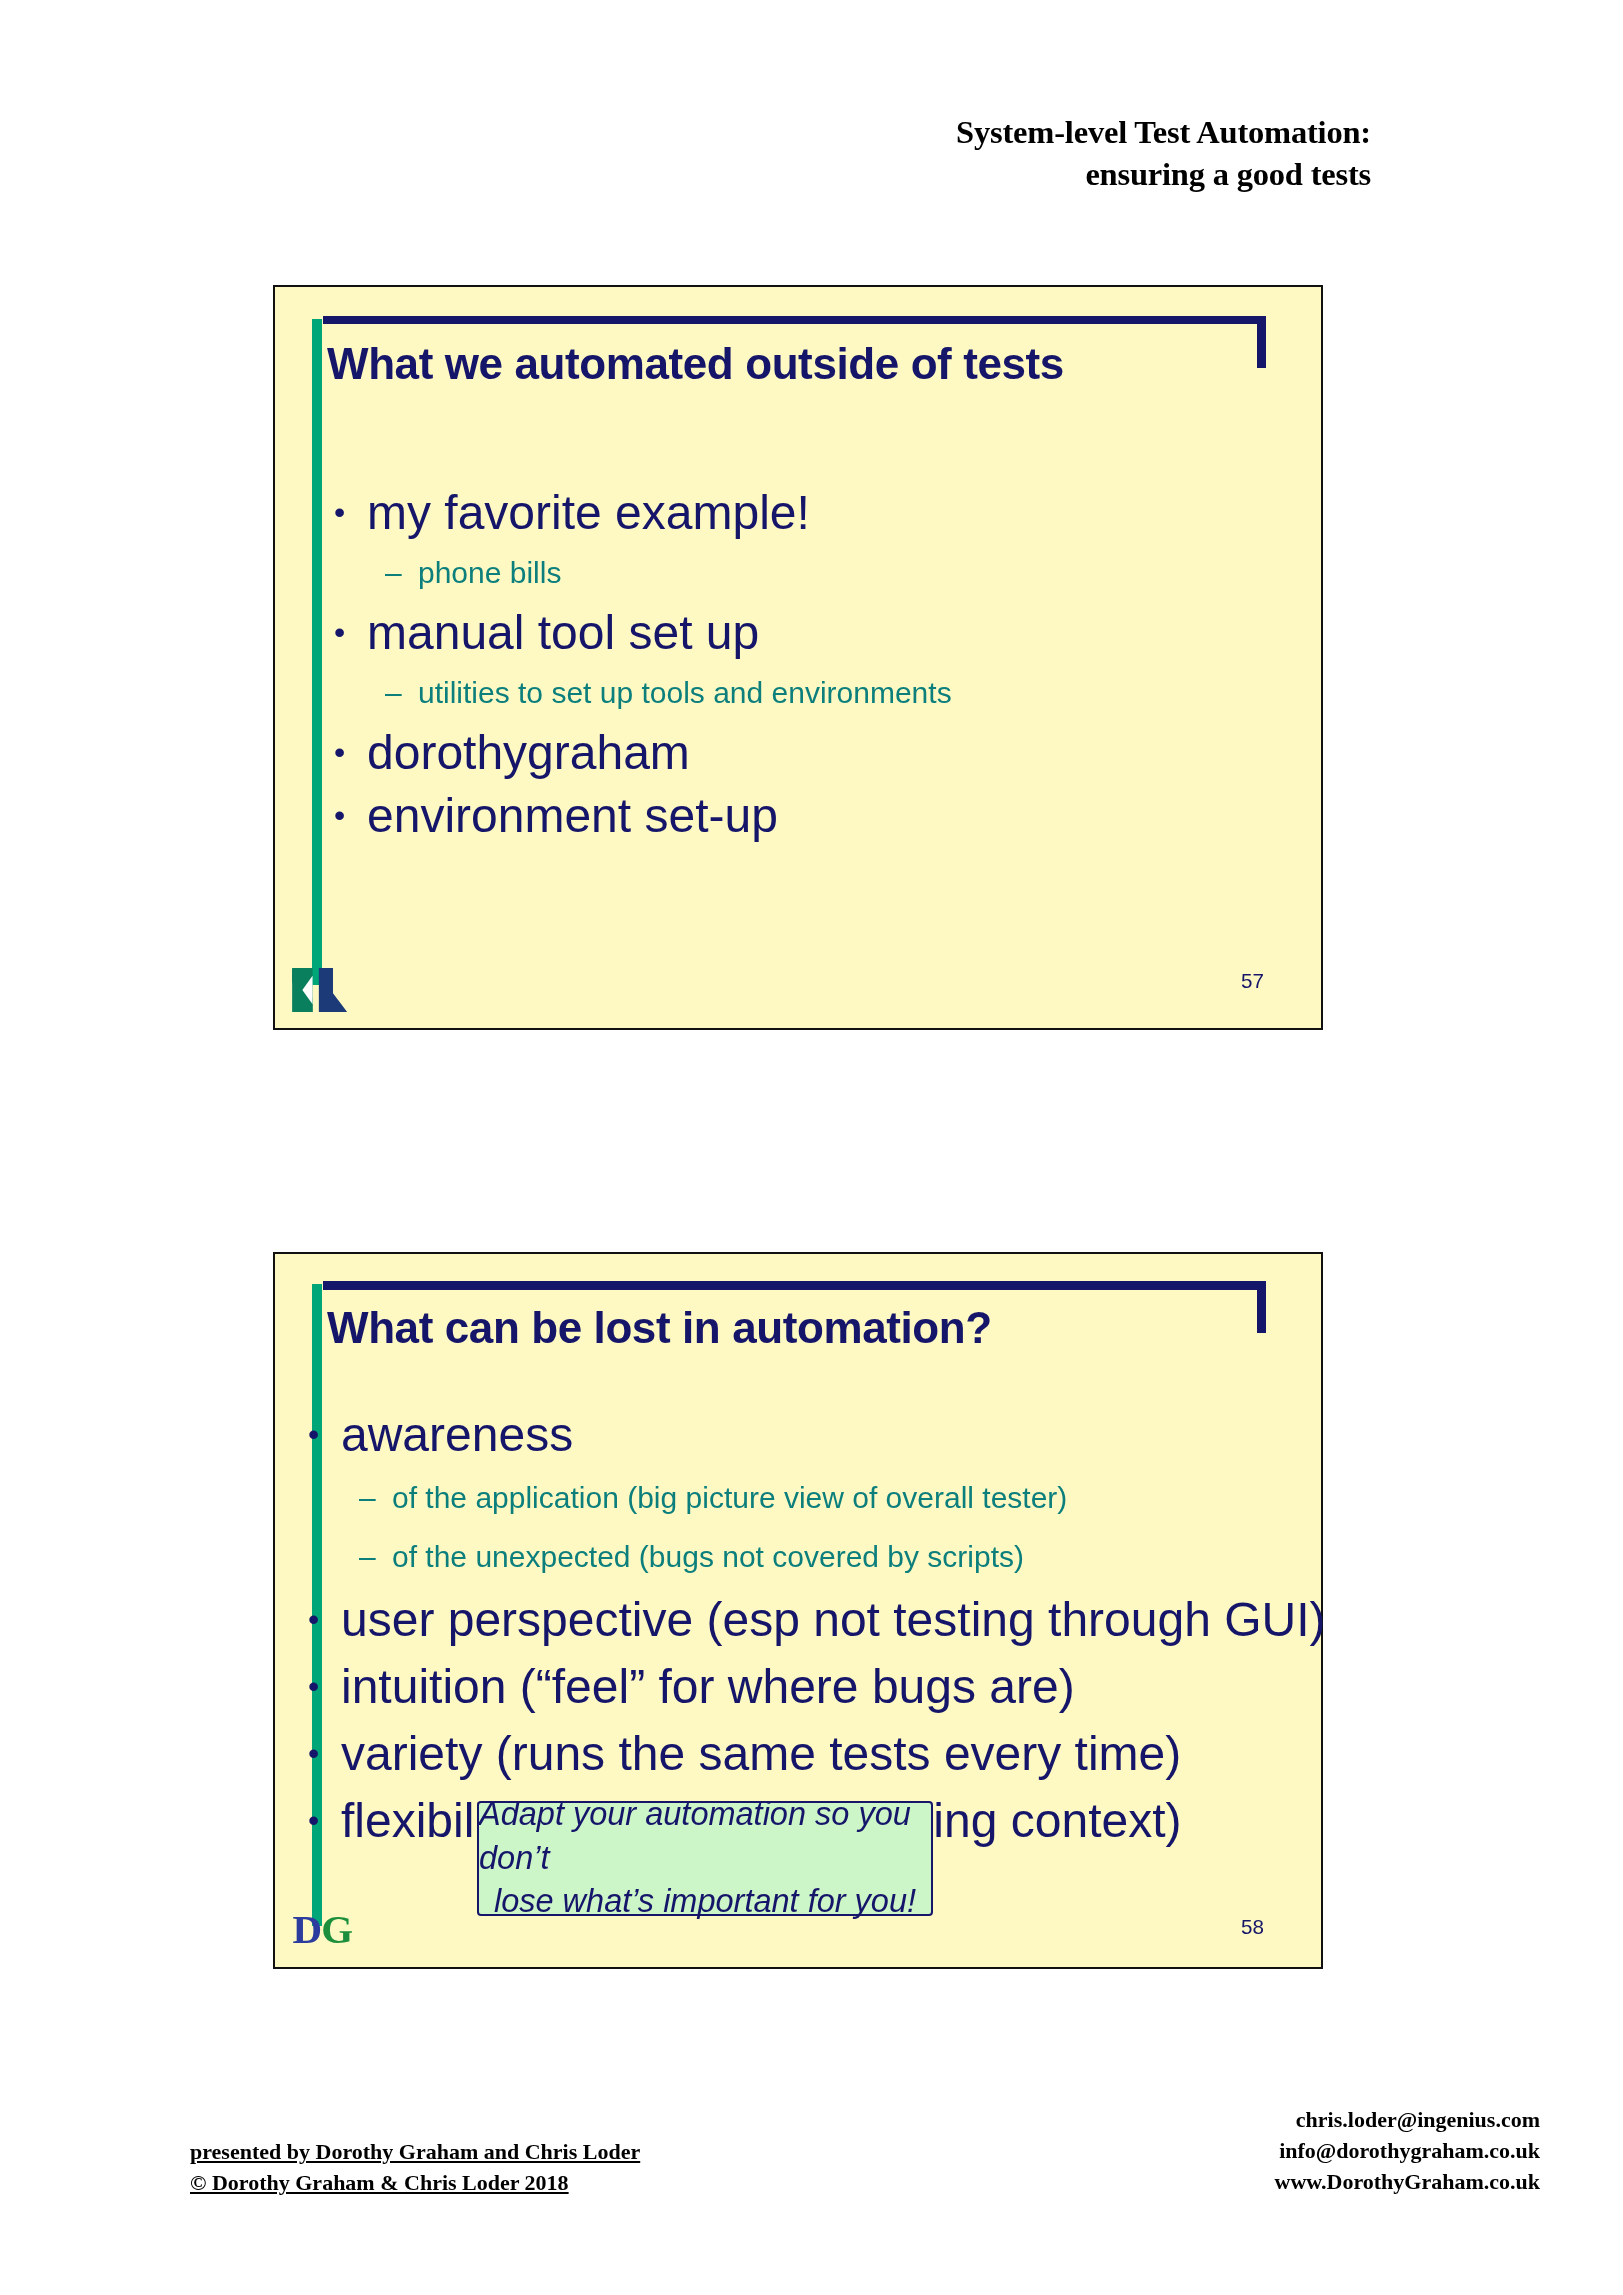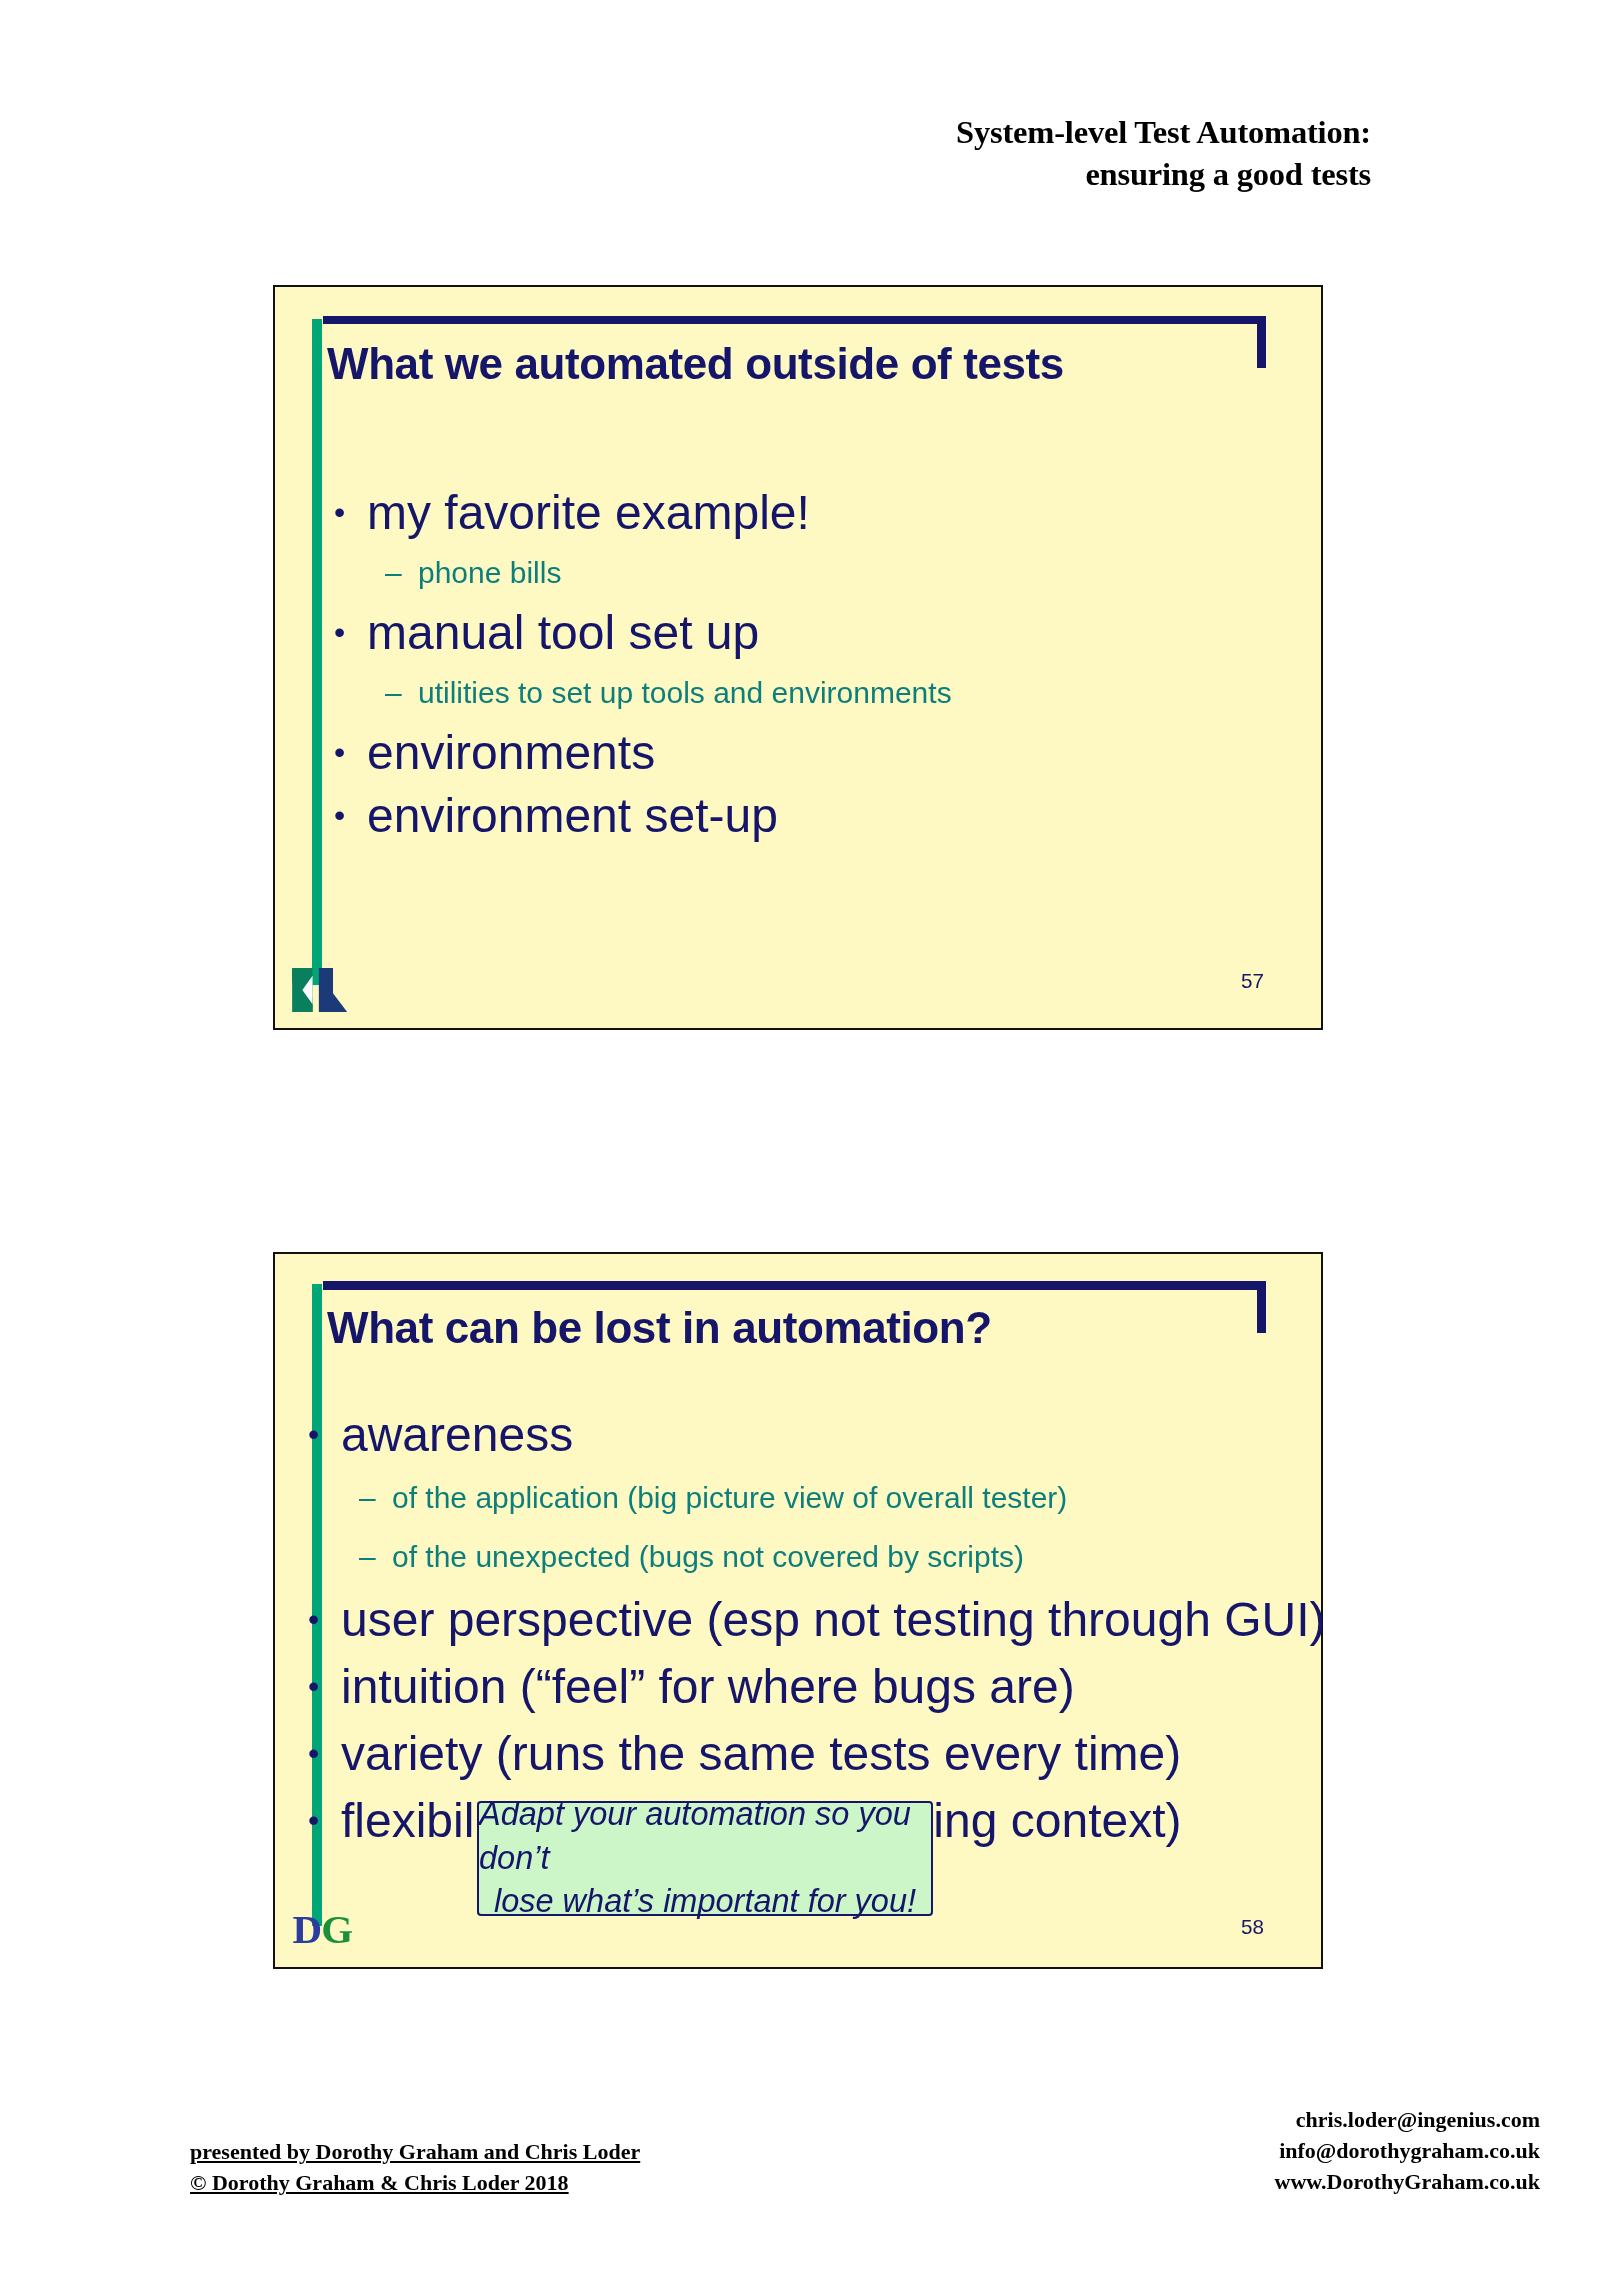--- a/index.html
+++ b/index.html
@@ -206,21 +206,21 @@
   <div class="navy-stub" style="left:982px; top:28.5px; height:52px;"></div>
   <div class="teal-rule" style="left:37px; top:32px; height:666px;"></div>
 
   <div class="slide-title" style="left:52px; top:52px;">What we automated outside of tests</div>
 
   <ul class="bullets">
     <li class="b1">my favorite example!</li>
     <li class="b2">phone bills</li>
     <li class="b1">manual tool set up</li>
     <li class="b2">utilities to set up tools and environments</li>
-    <li class="b1">environments</li>
+    <li class="b1">dorothygraham</li>
     <li class="b1">environment set-up</li>
   </ul>
 
   <svg class="logo-cl" viewBox="0 0 90 56">
     <path d="M26,0 L1,0 C1,0 -5,12 4,26 C12,40 26,38 26,38 L26,56 L1,56 L1,38 Z" fill="#0a7f5e"></path>
     <path d="M0,0 L26,0 L26,56 L0,56 Z" fill="none"></path>
     <path d="M0,0 L26,0 L26,56 L0,56 Z" fill="#0a7f5e"></path>
     <path d="M26,10 L26,46 L13,28 Z" fill="#ffffff"></path>
     <path d="M34,0 L52,0 L52,56 L34,56 Z" fill="#1b3a77"></path>
     <path d="M52,32 L70,56 L52,56 Z" fill="#1b3a77"></path>

